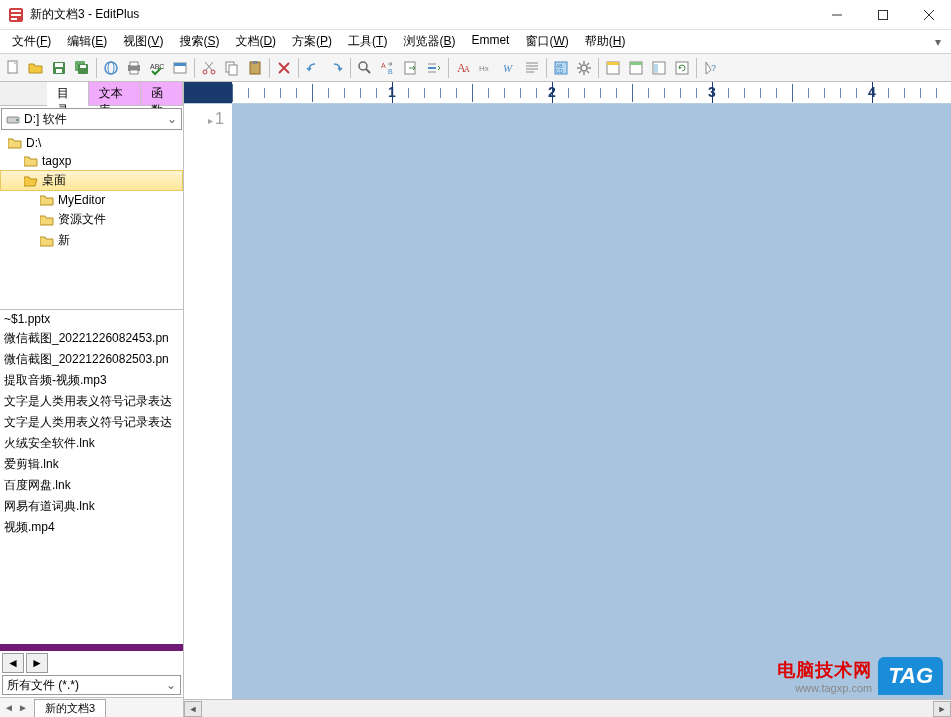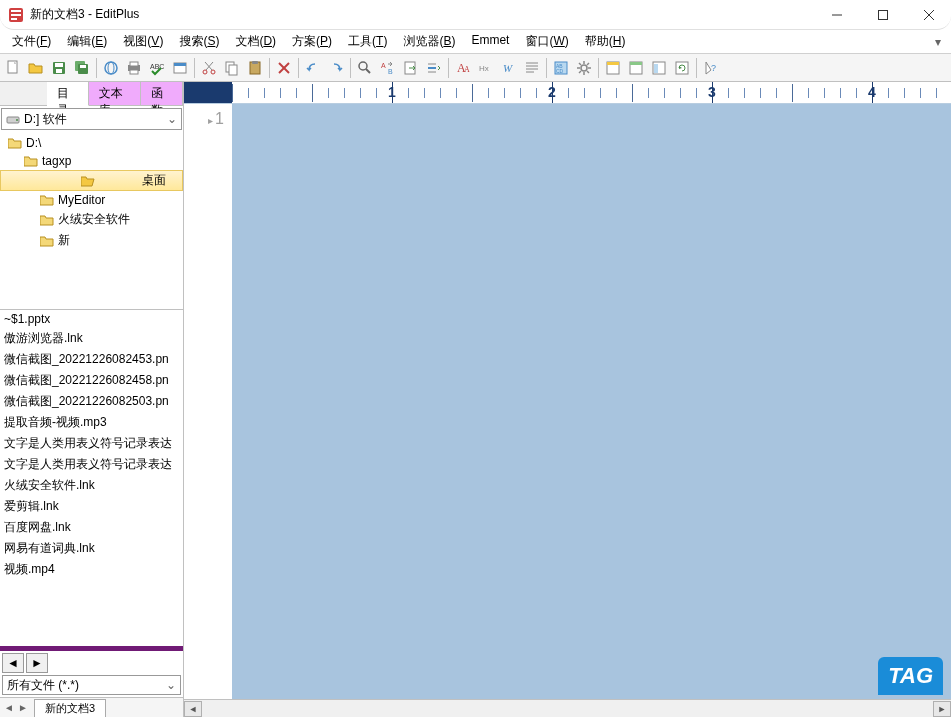--- a/index.html
+++ b/index.html
@@ -1,18 +1,18 @@
 <!DOCTYPE html>
 <html><head>
 <meta charset="utf-8">
 <style>
 * { margin: 0; padding: 0; box-sizing: border-box; }
 body { font-family: "Microsoft YaHei", "SimSun", sans-serif; font-size: 12px; background: #fff; overflow: hidden; width: 951px; height: 717px; position: relative; }
 
-.titlebar { height: 30px; background: #fff; display: flex; align-items: center; padding: 0 8px; border-bottom: 1px solid #e0e0e0; border-radius: 14px; }
+.titlebar { height: 30px; background: #fff; display: flex; align-items: center; padding: 0 8px; border-bottom: 1px solid #e0e0e0; }
 .titlebar .app-icon { width: 16px; height: 16px; margin-right: 6px; }
 .titlebar .title { flex: 1; color: #000; font-size: 12px; }
 .win-btns { display: flex; gap: 18px; }
 .win-btn { width: 28px; height: 20px; display: flex; align-items: center; justify-content: center; color: #444; cursor: pointer; }
 
 .menubar { height: 24px; background: #fff; display: flex; align-items: center; padding: 0 4px; border-bottom: 1px solid #d0d0d0; }
 .menubar .menu-item { padding: 2px 8px; cursor: pointer; color: #000; }
 .menubar .menu-item u { text-decoration: underline; }
 .menu-chevron { margin-left: auto; padding: 0 6px; color: #666; }
 
@@ -25,25 +25,25 @@
 .sidebar { width: 184px; background: #fff; border-right: 1px solid #c0c0c0; display: flex; flex-direction: column; }
 .side-tabs { height: 24px; display: flex; border-bottom: 1px solid #c0c0c0; background: #f0f0f0; }
 .side-tab { padding: 3px 10px; border-right: 1px solid #c0c0c0; cursor: pointer; background: #f0abfc; }
 .side-tab.active { background: #fff; border-bottom: 1px solid #fff; margin-bottom: -1px; margin-left: 47px; }
 
 .drive-select { height: 22px; border: 1px solid #999; margin: 2px 1px; display: flex; align-items: center; padding: 0 4px; background: #fff; }
 .drive-select .chev { margin-left: auto; color: #666; }
 
 .folder-tree { flex: 0 0 178px; overflow-y: auto; border-bottom: 1px solid #c0c0c0; padding: 2px 0; }
 .tree-item { display: flex; align-items: center; padding: 2px 4px; cursor: pointer; gap: 4px; }
-.tree-item.selected { background: linear-gradient(#fff3d0, #ffe89a); border: 1px solid #e8c860; padding: 1px 16px; justify-content: space-between; }
+.tree-item.selected { background: linear-gradient(#fff3d0, #ffe89a); border: 1px solid #e8c860; padding: 1px 3px; }
 .tree-indent { display: inline-block; }
 .folder-icon { width: 14px; height: 12px; display: inline-block; }
 
-.file-list { flex: 1; overflow-y: auto; border-bottom: 5px solid #701a75; }
+.file-list { flex: 1; overflow-y: auto; border-bottom: 7px solid #701a75; }
 .file-item { padding: 2px 4px; cursor: pointer; white-space: nowrap; overflow: hidden; }
 
 .side-bottom { padding: 2px; }
 .nav-row { display: flex; gap: 2px; margin-bottom: 2px; }
 .nav-btn { width: 22px; height: 20px; border: 1px solid #999; background: #f0f0f0; display: flex; align-items: center; justify-content: center; cursor: pointer; }
 .filter-row { display: flex; }
 .filter-select { flex: 1; height: 20px; border: 1px solid #999; padding: 0 4px; display: flex; align-items: center; background: #fff; }
 .filter-select .chev { margin-left: auto; color: #666; }
 
 .tab-row { height: 20px; border-top: 1px solid #c0c0c0; background: #f5f5f5; display: flex; align-items: center; padding: 0 2px; }
@@ -367,35 +367,33 @@
           <span class="folder-icon"><svg width="14" height="12" viewBox="0 0 14 12">
               <path d="M0 2 L5 2 L6 4 L13 4 L13 11 L0 11 Z" fill="#f4d878" stroke="#b89020"></path>
             </svg></span>
           <span>MyEditor</span>
         </div>
         <div class="tree-item">
           <span class="tree-indent" style="width: 32px;"></span>
           <span class="folder-icon"><svg width="14" height="12" viewBox="0 0 14 12">
               <path d="M0 2 L5 2 L6 4 L13 4 L13 11 L0 11 Z" fill="#f4d878" stroke="#b89020"></path>
             </svg></span>
-          <span>火绒安全软件</span>
+          <span>资源文件</span>
         </div>
         <div class="tree-item">
           <span class="tree-indent" style="width: 32px;"></span>
           <span class="folder-icon"><svg width="14" height="12" viewBox="0 0 14 12">
               <path d="M0 2 L5 2 L6 4 L13 4 L13 11 L0 11 Z" fill="#f4d878" stroke="#b89020"></path>
             </svg></span>
           <span>新</span>
         </div>
       </div>
     <div class="file-list" id="files">
         <div class="file-item">~$1.pptx</div>
-        <div class="file-item">傲游浏览器.lnk</div>
         <div class="file-item">微信截图_20221226082453.pn</div>
-        <div class="file-item">微信截图_20221226082458.pn</div>
         <div class="file-item">微信截图_20221226082503.pn</div>
         <div class="file-item">提取音频-视频.mp3</div>
         <div class="file-item">文字是人类用表义符号记录表达</div>
         <div class="file-item">文字是人类用表义符号记录表达</div>
         <div class="file-item">火绒安全软件.lnk</div>
         <div class="file-item">爱剪辑.lnk</div>
         <div class="file-item">百度网盘.lnk</div>
         <div class="file-item">网易有道词典.lnk</div>
         <div class="file-item">视频.mp4</div>
       </div>
@@ -478,16 +476,20 @@
         <div class="line-num"><span class="gutter-arrow">▸</span><span>1</span></div>
       </div>
       <div class="text-area"></div>
     </div>
     <div class="hscroll">
       <div class="hscroll-btn">◄</div>
       <div class="hscroll-track"></div>
       <div class="hscroll-btn">►</div>
     </div>
     <div class="watermark">
+      <div class="wm-text">
+        <div class="wm-line1">电脑技术网</div>
+        <div class="wm-line2">www.tagxp.com</div>
+      </div>
       <div class="wm-tag">TAG</div>
     </div>
   </div>
 </div>
 
 </body></html>

